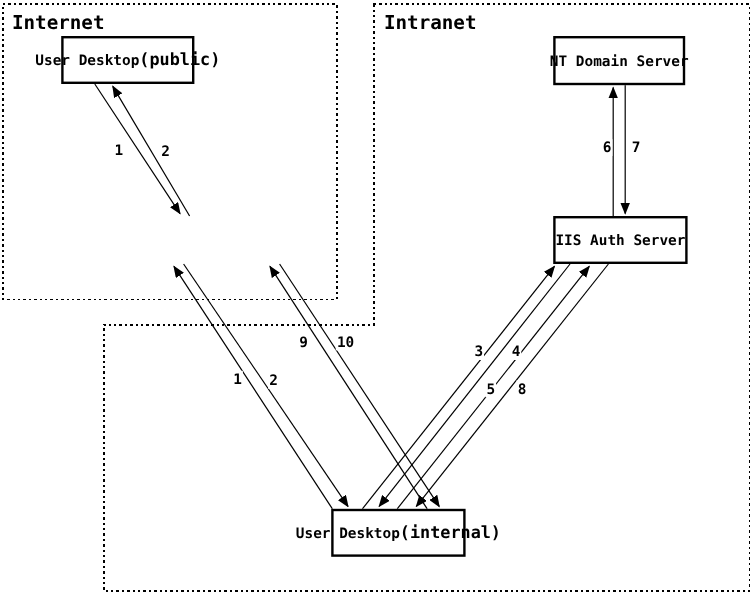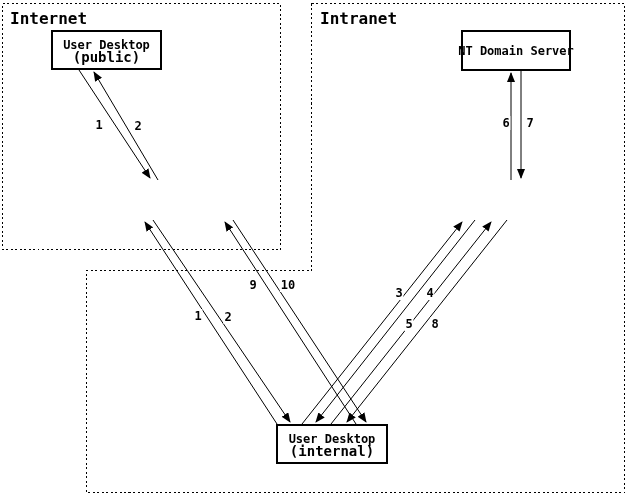--- a/index.html
+++ b/index.html
@@ -12,21 +12,21 @@
     color: #000000;
     overflow: hidden;
   }
   svg.wires { position: absolute; left: 0; top: 0; }
   .node {
     position: absolute;
     background: #ffffff;
     border: 2px solid #000000;
     box-sizing: border-box;
     display: flex;
-    flex-direction: column;
+    flex-direction: row;
     align-items: center;
     justify-content: center;
     text-align: center;
   }
   .node .title {
     font-size: 12px;
     font-weight: bold;
     line-height: 14px;
     white-space: nowrap;
   }
@@ -93,20 +93,23 @@
   <div class="node" style="left:51px; top:30px; width:111px; height:40px;">
     <span class="title">User Desktop</span>
     <span class="subtitle">(public)</span>
   </div>
 
 
   <div class="node" style="left:461px; top:30px; width:110px; height:41px;text-align:center;">
     <span class="title">NT Domain Server</span>
   </div>
 
+  <div class="node" style="left:461px; top:180px; width:112px; height:40px;">
+    <span class="title">IIS Auth Server</span>
+  </div>
 
   <div class="node" style="left:276px; top:424px; width:112px; height:40px;">
     <span class="title">User Desktop</span>
     <span class="subtitle">(internal)</span>
   </div>
 
   <span class="edge-label" style="left:99px;  top:125px;">1</span>
   <span class="edge-label" style="left:138px; top:126px;">2</span>
 
   <span class="edge-label" style="left:506px; top:123px;">6</span>

